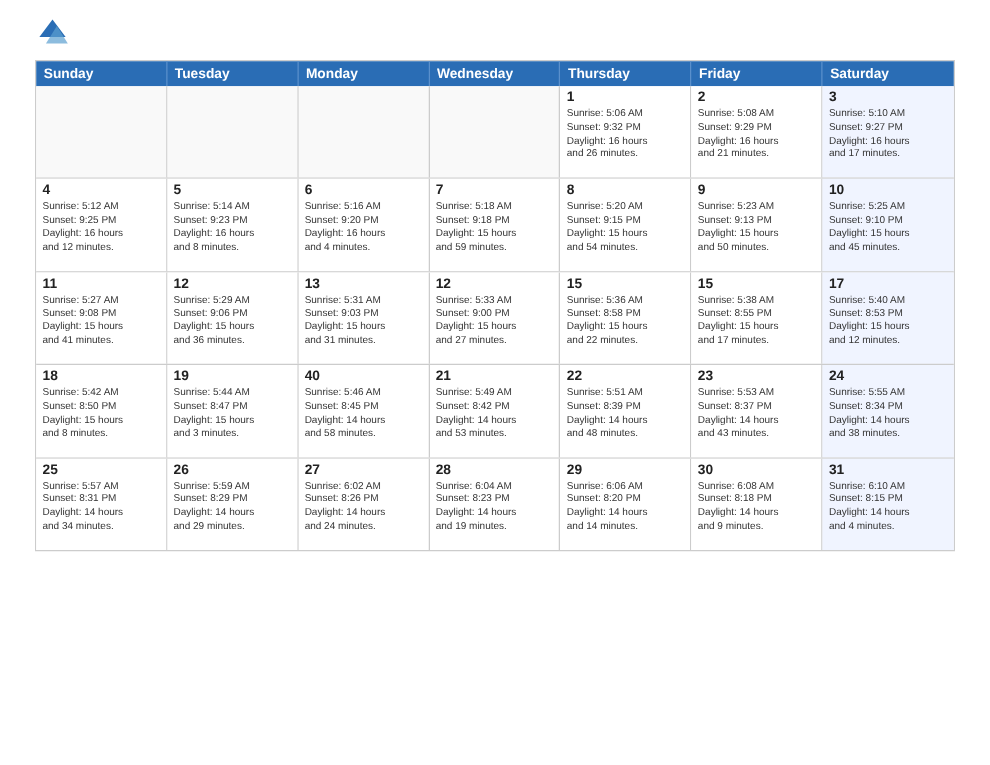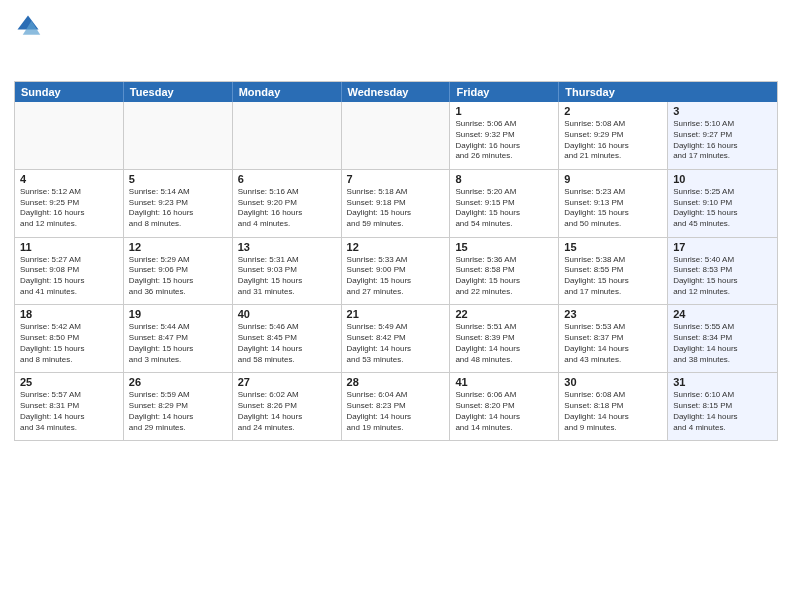--- a/index.html
+++ b/index.html
@@ -6,24 +6,23 @@
     body {
       font-family: Arial, sans-serif;
       background: #fff;
       width: 792px;
       height: 612px;
       overflow: hidden;
     }
     .page {
       width: 792px;
       height: 453px;
-      padding: 12px 14px;
-      display: flex;
-      flex-direction: column;
-      gap: 33px;
+      padding: 12px 28px;
+      display: flex;
+      flex-direction: column;
     }
     .header {
       display: flex;
       justify-content: space-between;
       align-items: flex-start;
       margin-bottom: 8px;
     }
     .logo {
       display: flex;
       align-items: center;
@@ -130,22 +129,23 @@
       <div class="location"></div>
     </div>
   </div>
 
   <div class="calendar">
     <div class="cal-header">
     <div class="cal-header-cell">Sunday</div>
         <div class="cal-header-cell">Tuesday</div>
         <div class="cal-header-cell">Monday</div>
         <div class="cal-header-cell">Wednesday</div>
+        <div class="cal-header-cell">Thursday</div>
         <div class="cal-header-cell">Friday</div>
-        <div class="cal-header-cell">Thursday</div>
+        <div class="cal-header-cell">Saturday</div>
       </div>
     <div class="cal-body">
     <div class="cal-row">
           <div class="cal-cell empty"></div>
           <div class="cal-cell empty"></div>
           <div class="cal-cell empty"></div>
           <div class="cal-cell empty"></div>
           <div class="cal-cell">
             <div class="day-num">1</div>
             <div class="day-info">Sunrise: 5:06 AM<br>Sunset: 9:32 PM<br>Daylight: 16 hours<br>and 26 minutes.</div>
@@ -260,21 +260,21 @@
           </div>
           <div class="cal-cell">
             <div class="day-num">27</div>
             <div class="day-info">Sunrise: 6:02 AM<br>Sunset: 8:26 PM<br>Daylight: 14 hours<br>and 24 minutes.</div>
           </div>
           <div class="cal-cell">
             <div class="day-num">28</div>
             <div class="day-info">Sunrise: 6:04 AM<br>Sunset: 8:23 PM<br>Daylight: 14 hours<br>and 19 minutes.</div>
           </div>
           <div class="cal-cell">
-            <div class="day-num">41</div>
+            <div class="day-num">29</div>
             <div class="day-info">Sunrise: 6:06 AM<br>Sunset: 8:20 PM<br>Daylight: 14 hours<br>and 14 minutes.</div>
           </div>
           <div class="cal-cell">
             <div class="day-num">30</div>
             <div class="day-info">Sunrise: 6:08 AM<br>Sunset: 8:18 PM<br>Daylight: 14 hours<br>and 9 minutes.</div>
           </div>
           <div class="cal-cell saturday">
             <div class="day-num">31</div>
             <div class="day-info">Sunrise: 6:10 AM<br>Sunset: 8:15 PM<br>Daylight: 14 hours<br>and 4 minutes.</div>
           </div>

